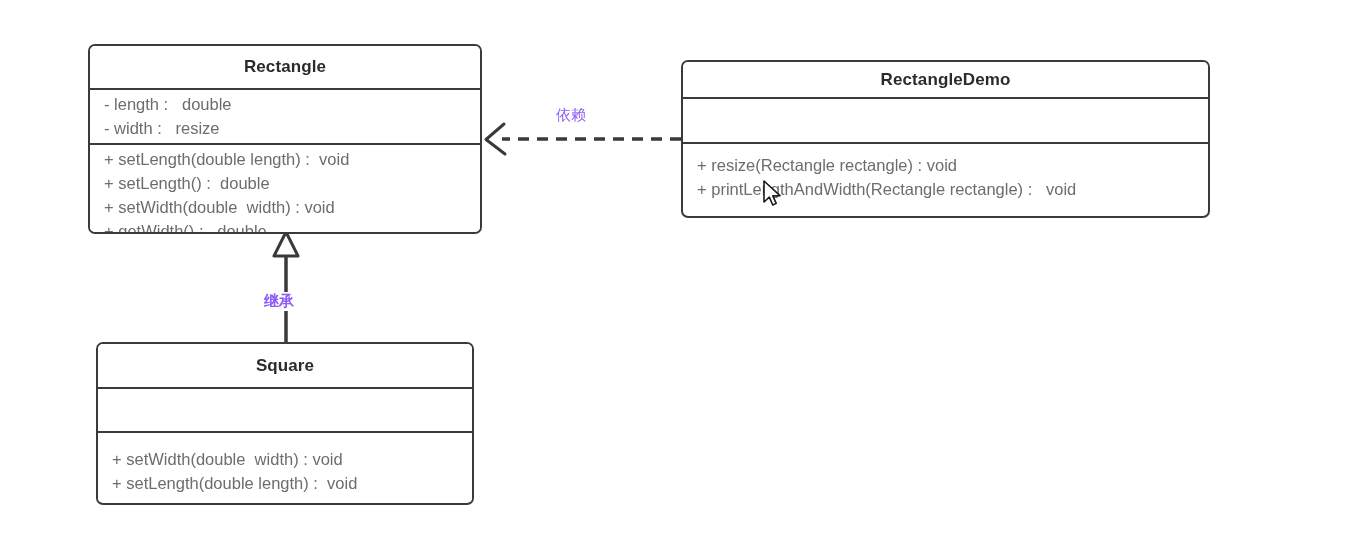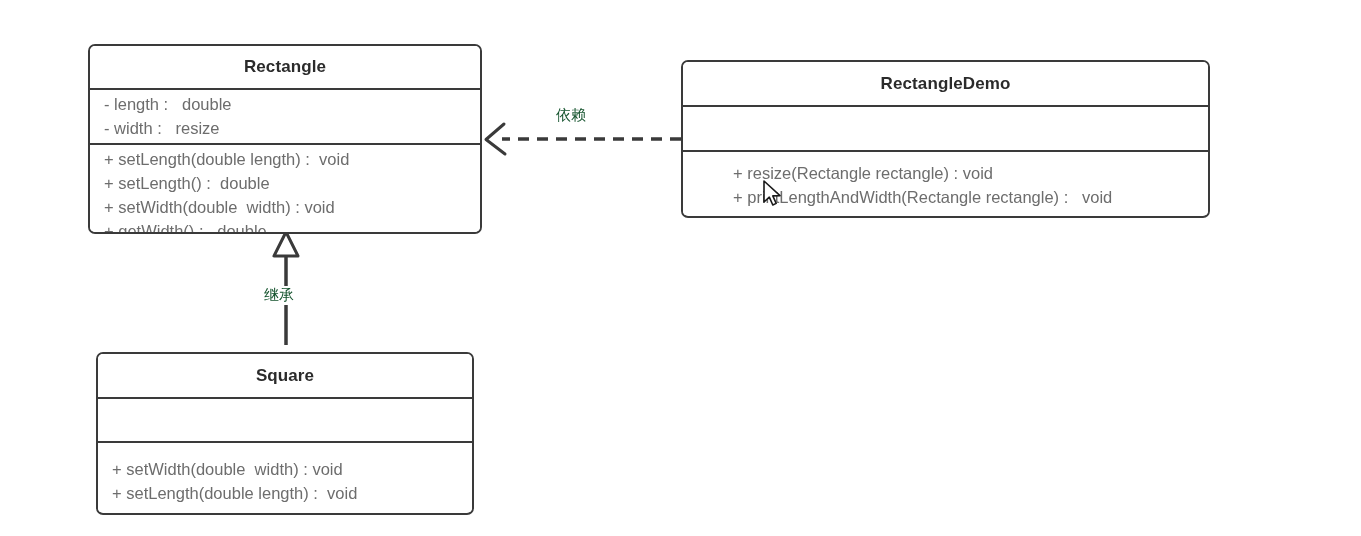--- a/index.html
+++ b/index.html
@@ -50,21 +50,21 @@
   .uml-row {
     font-size: 16.5px;
     color: #6d6d6d;
     line-height: 24px;
     white-space: pre;
     padding-left: 14px;
   }
   .conn-label {
     position: absolute;
     font-size: 15px;
-    color: #14532d;
+    color: #8b5cf6;
     white-space: nowrap;
     font-family: "DejaVu Sans", "Liberation Sans", sans-serif;
   }
   .svg-layer {
     position: absolute;
     left: 0;
     top: 0;
     width: 1361px;
     height: 536px;
     pointer-events: none;
@@ -90,46 +90,46 @@
 
     <g>
       <line x1="286" y1="345" x2="286" y2="254" stroke="#3a3a3a" stroke-width="3.5"></line>
 
       <path d="M 286 232 L 274 256 L 298 256 Z" fill="#ffffff" stroke="#3a3a3a" stroke-width="3" stroke-linejoin="round"></path>
     </g>
   </svg>
 
   <div class="conn-label" style="left:556px; top:106px;">依赖</div>
 
-  <div class="conn-label" style="left:262px; top:286px; background:#ffffff; padding:0 2px;">继承</div>
+  <div class="conn-label" style="left:262px; top:292px; background:#ffffff; padding:0 2px;font-weight:bold;">继承</div>
 
   <div class="uml-class" id="class-rectangle" style="left:88px; top:44px; width:394px; height:190px;">
     <div class="uml-title" style="height:44px;">Rectangle</div>
     <div class="uml-section with-rule" style="height:55px;">
       <div class="uml-row">- length :   double</div>
       <div class="uml-row">- width :   resize</div>
     </div>
     <div class="uml-section" style="height:93px;">
       <div class="uml-row">+ setLength(double length) :  void</div>
       <div class="uml-row">+ setLength() :  double</div>
       <div class="uml-row">+ setWidth(double  width) : void</div>
       <div class="uml-row">+ getWidth() :   double</div>
     </div>
   </div>
 
   <div class="uml-class" id="class-rectangle-demo" style="left:681px; top:60px; width:529px; height:158px;">
-    <div class="uml-title" style="height:45px;">RectangleDemo</div>
+    <div class="uml-title" style="height:37px;">RectangleDemo</div>
     <div class="uml-section with-rule" style="height:45px;"></div>
-    <div class="uml-section" style="height:63px; padding-top:9px;padding-left:36px;">
+    <div class="uml-section" style="height:63px; padding-top:9px;">
       <div class="uml-row">+ resize(Rectangle rectangle) : void</div>
       <div class="uml-row">+ printLengthAndWidth(Rectangle rectangle) :   void</div>
     </div>
   </div>
 
-  <div class="uml-class" id="class-square" style="left:96px; top:352px; width:378px; height:163px;">
+  <div class="uml-class" id="class-square" style="left:96px; top:342px; width:378px; height:163px;">
     <div class="uml-title" style="height:45px;">Square</div>
     <div class="uml-section with-rule" style="height:44px;"></div>
     <div class="uml-section" style="height:69px; padding-top:14px;">
       <div class="uml-row">+ setWidth(double  width) : void</div>
       <div class="uml-row">+ setLength(double length) :  void</div>
     </div>
   </div>
 
   <svg class="cursor" id="mouse-cursor" width="22" height="30" viewBox="0 0 22 30" xmlns="http://www.w3.org/2000/svg" style="left: 763px; top: 180px;">
     <path d="M 1 1 L 1 22 L 6.3 17.2 L 9.8 25 L 13.2 23.4 L 9.8 15.9 L 17 15.6 Z" fill="#ffffff" stroke="#1a1a1a" stroke-width="1.6" stroke-linejoin="round"></path>

